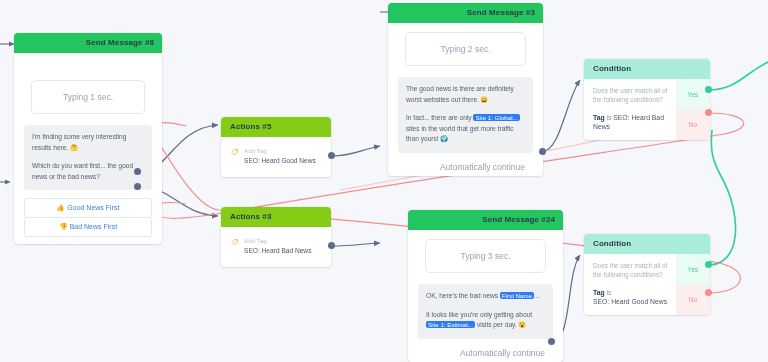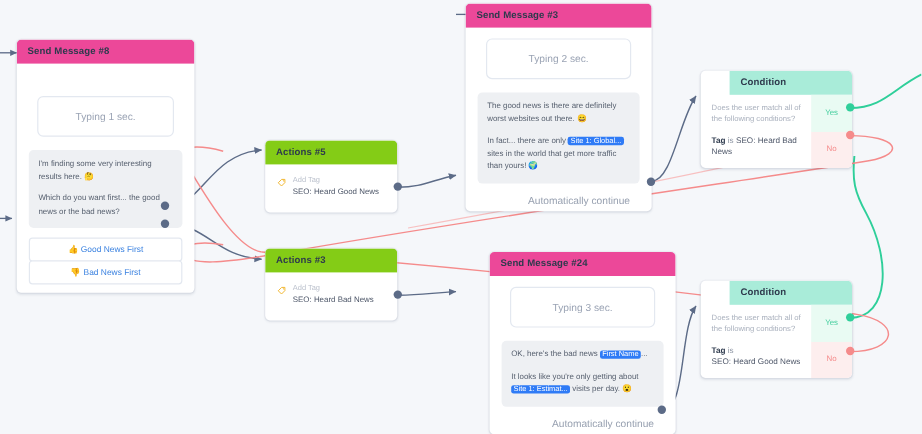--- a/index.html
+++ b/index.html
@@ -38,23 +38,23 @@
     overflow: hidden;
   }
   .node-head {
     font-size: 8px;
     font-weight: bold;
     color: #2e3a4d;
     padding: 5px 8px 5px 9px;
     letter-spacing: .1px;
     line-height: 10px;
   }
-  .head-msg { background: #ec4899; }
+  .head-msg { background: #22c55e; text-align: right; }
   .head-actions { background: #84cc16; }
-  .head-cond { background: #a9ecd9; margin-left: 24px; }
+  .head-cond { background: #a9ecd9; }
 
   .node-body {
     padding: 10px 10px 8px 10px;
   }
 
   
   .typing {
     border: 1px solid #e3e8f0;
     border-radius: 5px;
     color: #9aa3b4;

